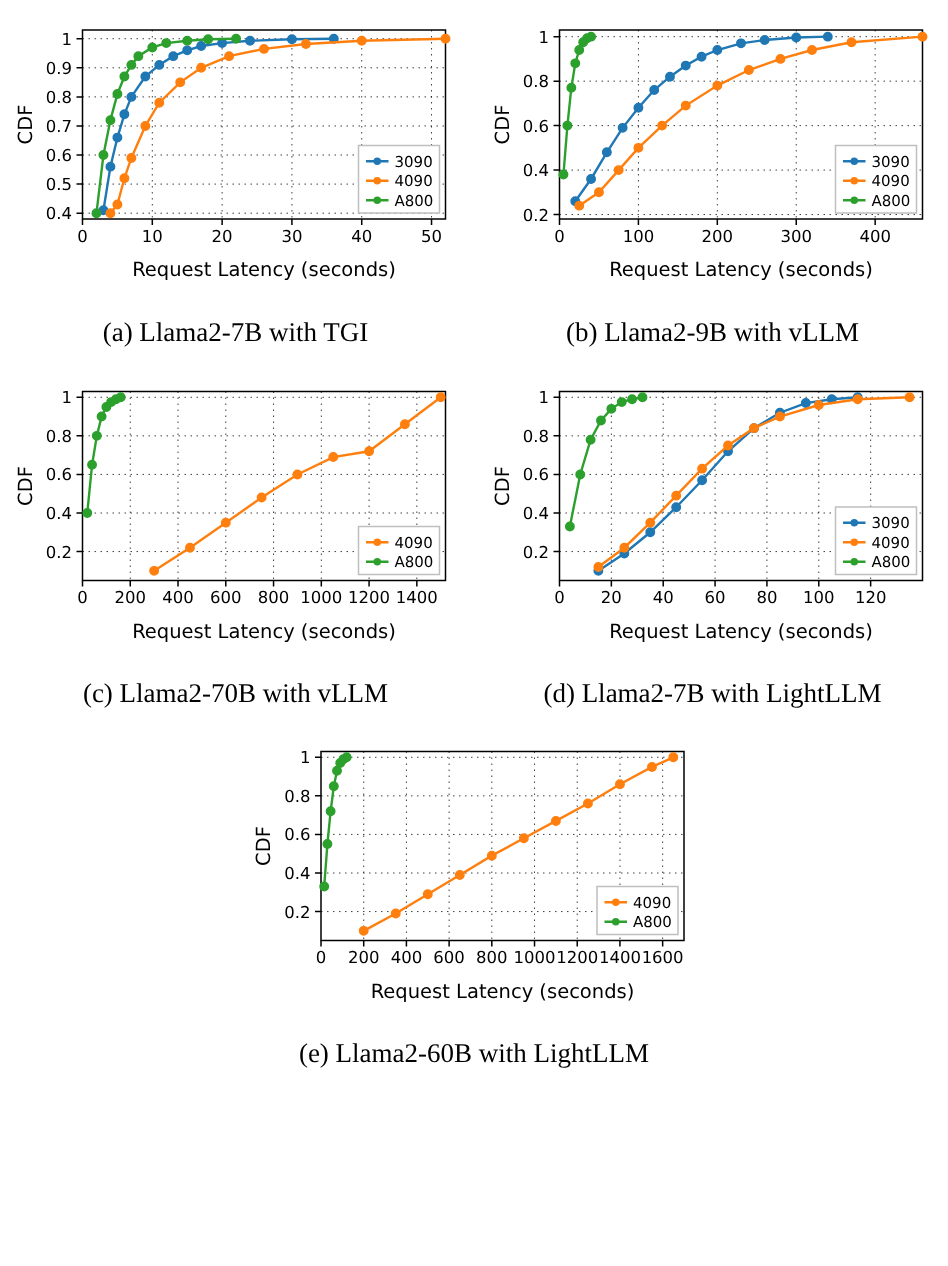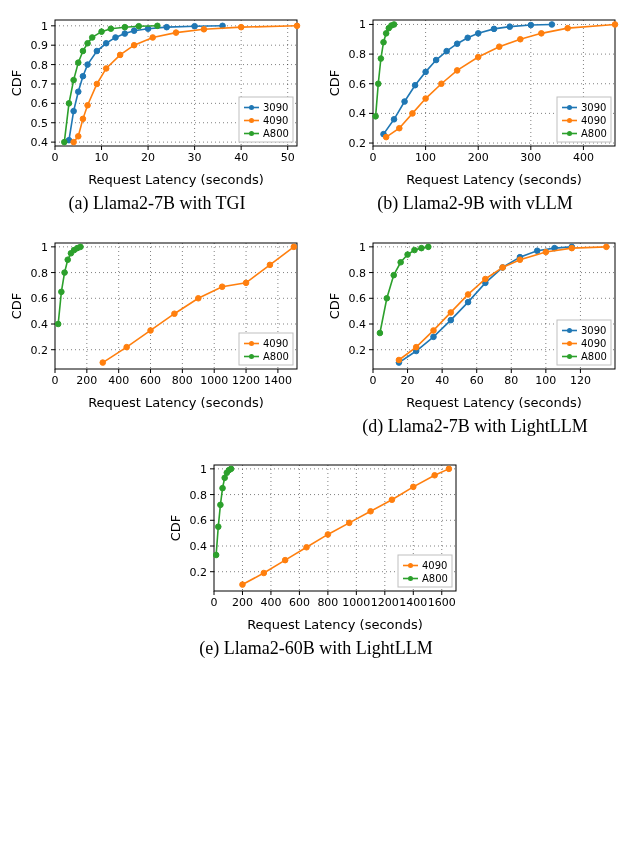--- a/index.html
+++ b/index.html
@@ -71,21 +71,21 @@
   }
   .legend-text {
     font-family: "DejaVu Sans", Arial, sans-serif;
     font-size: 10px;
     fill: #000;
   }
   .caption {
     font-size: 18px;
     text-align: center;
     line-height: 1.25;
-    margin-top: 2px;
+    margin-top: 20px;
     max-width: 260px;
   }
 </style>
 </head>
 <body>
 
 <div class="page">
   <div class="grid">
 
     <div class="cell">
@@ -341,20 +341,21 @@
             <circle cx="73.47368421052632" cy="13.857142857142861" r="2.8" fill="#2ca02c" stroke="#2ca02c"></circle>
             <rect x="232" y="100" width="54" height="32" class="legend-box"></rect>
             <line x1="237" y1="110.5" x2="252" y2="110.5" stroke="#ff7f0e" stroke-width="1.6"></line>
             <circle cx="244.5" cy="110.5" r="2.5" fill="#ff7f0e"></circle>
             <text x="256" y="114" class="legend-text">4090</text>
             <line x1="237" y1="123.5" x2="252" y2="123.5" stroke="#2ca02c" stroke-width="1.6"></line>
             <circle cx="244.5" cy="123.5" r="2.5" fill="#2ca02c"></circle>
             <text x="256" y="127" class="legend-text">A800</text>
           </svg>
         </div>
+      <div class="caption">(c) Llama2-70B with vLLM</div>
     </div>
 
     <div class="cell">
       <div class="chart-wrap">
           <svg class="chart" width="300" height="180" viewBox="0 0 300 180">
             <line x1="82.57142857142857" y1="10" x2="82.57142857142857" y2="136" class="grid-line"></line>
             <line x1="117.14285714285714" y1="10" x2="117.14285714285714" y2="136" class="grid-line"></line>
             <line x1="151.71428571428572" y1="10" x2="151.71428571428572" y2="136" class="grid-line"></line>
             <line x1="186.28571428571428" y1="10" x2="186.28571428571428" y2="136" class="grid-line"></line>
             <line x1="220.85714285714286" y1="10" x2="220.85714285714286" y2="136" class="grid-line"></line>

